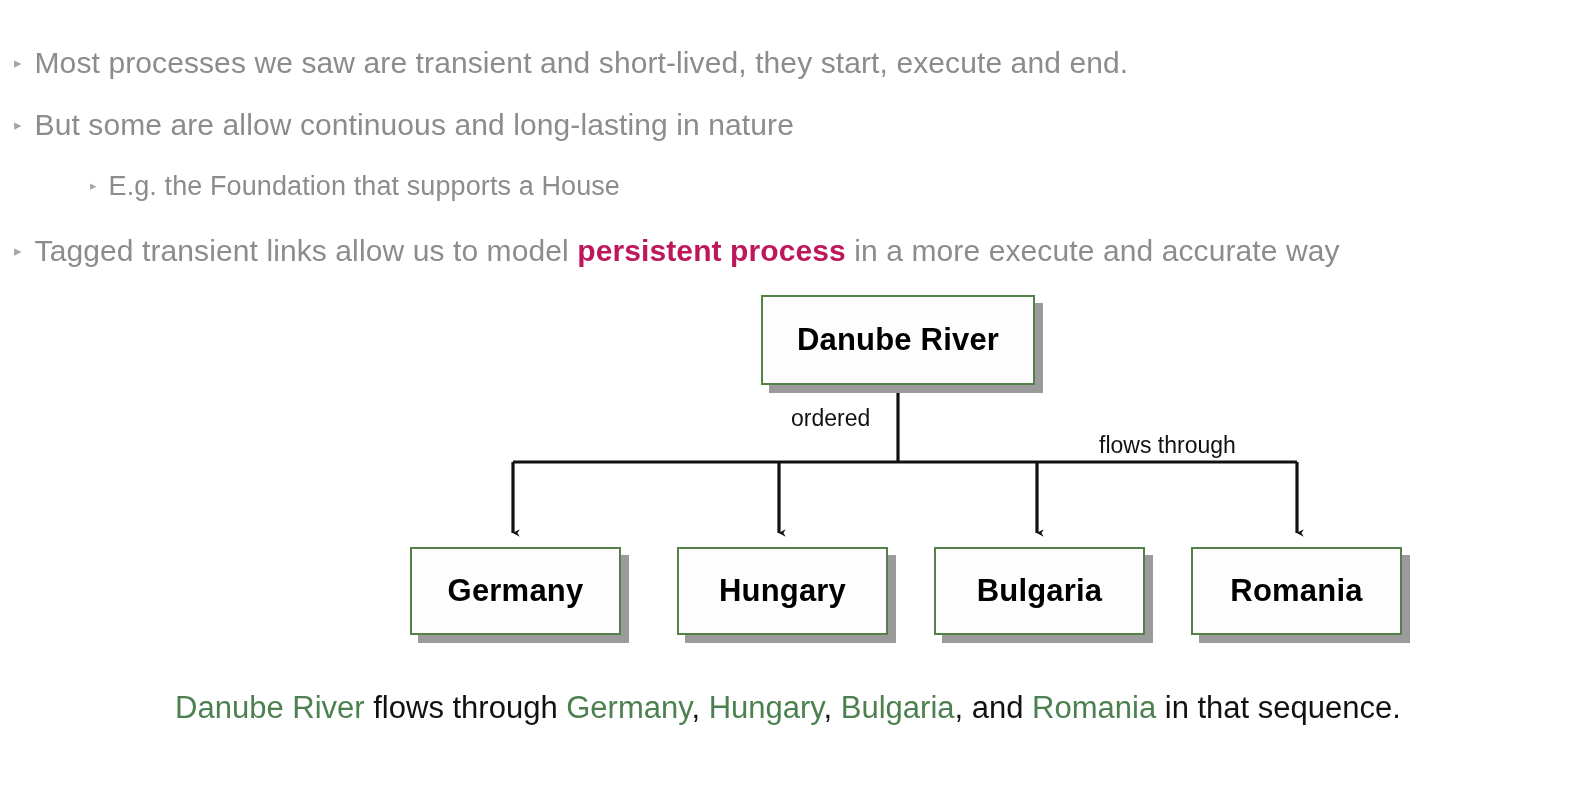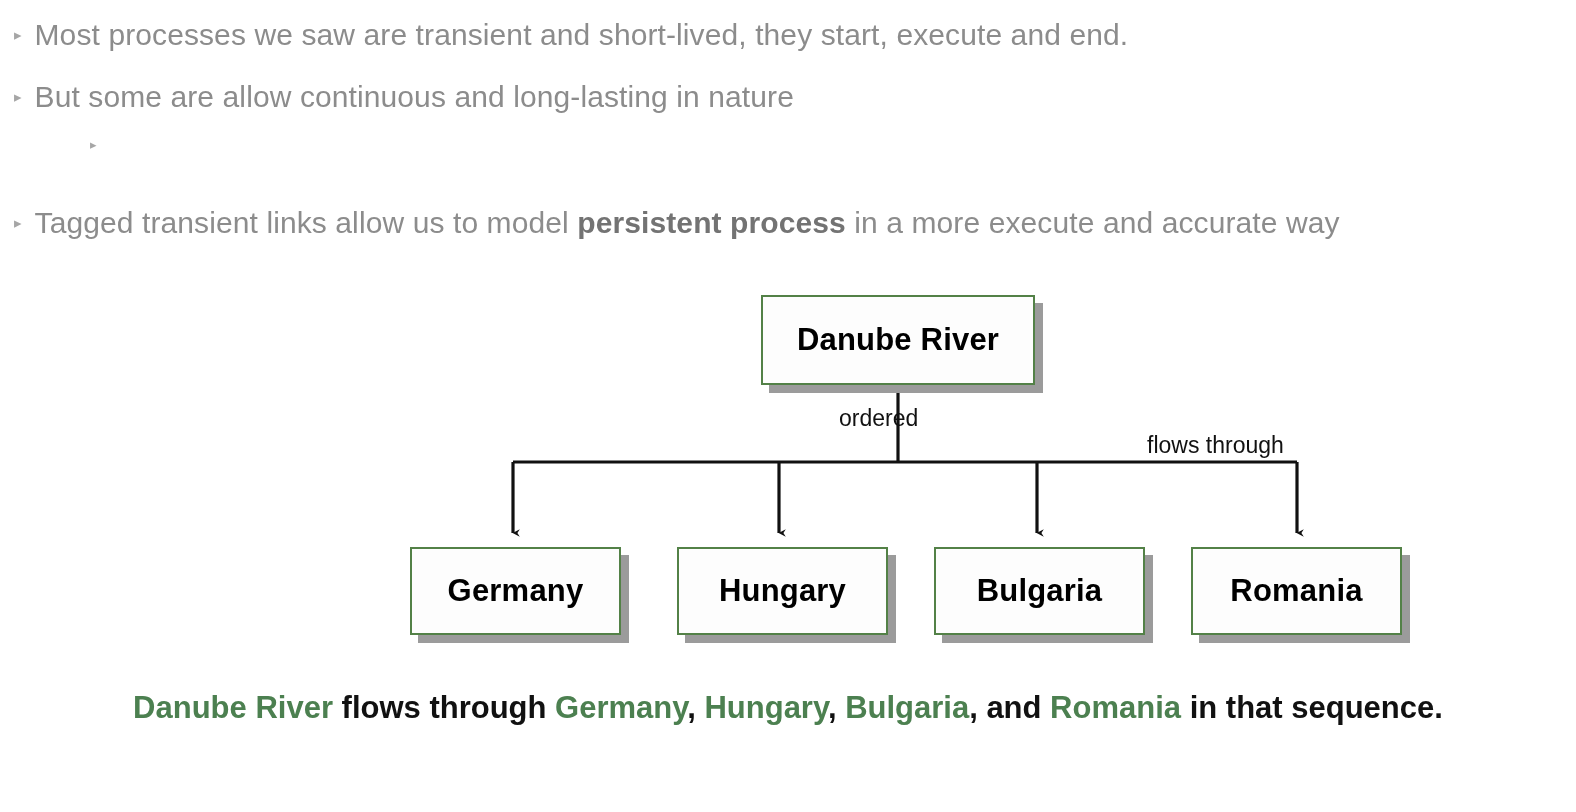--- a/index.html
+++ b/index.html
@@ -46,23 +46,24 @@
     position: relative;
     top: -5px;
     flex: 0 0 auto;
   }
   .level-2 .bullet-marker {
     font-size: 13px;
     margin-right: 12px;
   }
   .bullet-text {
     letter-spacing: 0.1px;
+    margin-top: 28px;
   }
   .hl-red {
-    color: #737373;
+    color: #be185d;
     font-weight: 700;
   }
 
   
   #row-0 { position: absolute; left: 0;  top: 18px;  }
   #row-1 { position: absolute; left: 0;  top: 80px;  }
   #row-2 { position: absolute; left: 0;  top: 143px; }
   #row-3 { position: absolute; left: 0;  top: 206px; }
 
   
@@ -99,35 +100,34 @@
   #node-child-2 { left: 934px;  top: 547px; width: 211px; height: 88px; }
   #node-child-3 { left: 1191px; top: 547px; width: 211px; height: 88px; }
 
   .edge-label {
     position: absolute;
     color: #111111;
     font-family: "Liberation Sans", sans-serif;
     font-size: 23px;
     font-weight: 400;
     white-space: nowrap;
-    margin-left: 48px;
   }
   #edge-label-ordered { left: 791px;  top: 405px; }
   #edge-label-flows   { left: 1099px; top: 432px; }
 
   
   .caption {
     position: absolute;
     left: 0;
     top: 690px;
     width: 1576px;
     text-align: center;
     font-family: "Liberation Sans", sans-serif;
     font-size: 31px;
-    font-weight: 700;
+    font-weight: 400;
     color: #111111;
     white-space: nowrap;
   }
   .caption .green { color: #4c8050; }
 </style>
 </head>
 <body>
 
 <div class="bullets">
 
@@ -140,20 +140,23 @@
 
   <div class="bullet-row level-1" id="row-1">
     <span class="bullet-marker">▸</span>
     <span class="bullet-text">
       <span>But some are allow continuous and long-lasting in nature</span>
     </span>
   </div>
 
   <div class="bullet-row level-2" id="row-2">
     <span class="bullet-marker">▸</span>
+    <span class="bullet-text">
+      <span>E.g. the Foundation that supports a House</span>
+    </span>
   </div>
 
   <div class="bullet-row level-1" id="row-3">
     <span class="bullet-marker">▸</span>
     <span class="bullet-text">
       <span>Tagged transient links allow us to model </span><span class="hl-red">persistent process</span><span> in a more execute and accurate way</span>
     </span>
   </div>
 
 </div>

